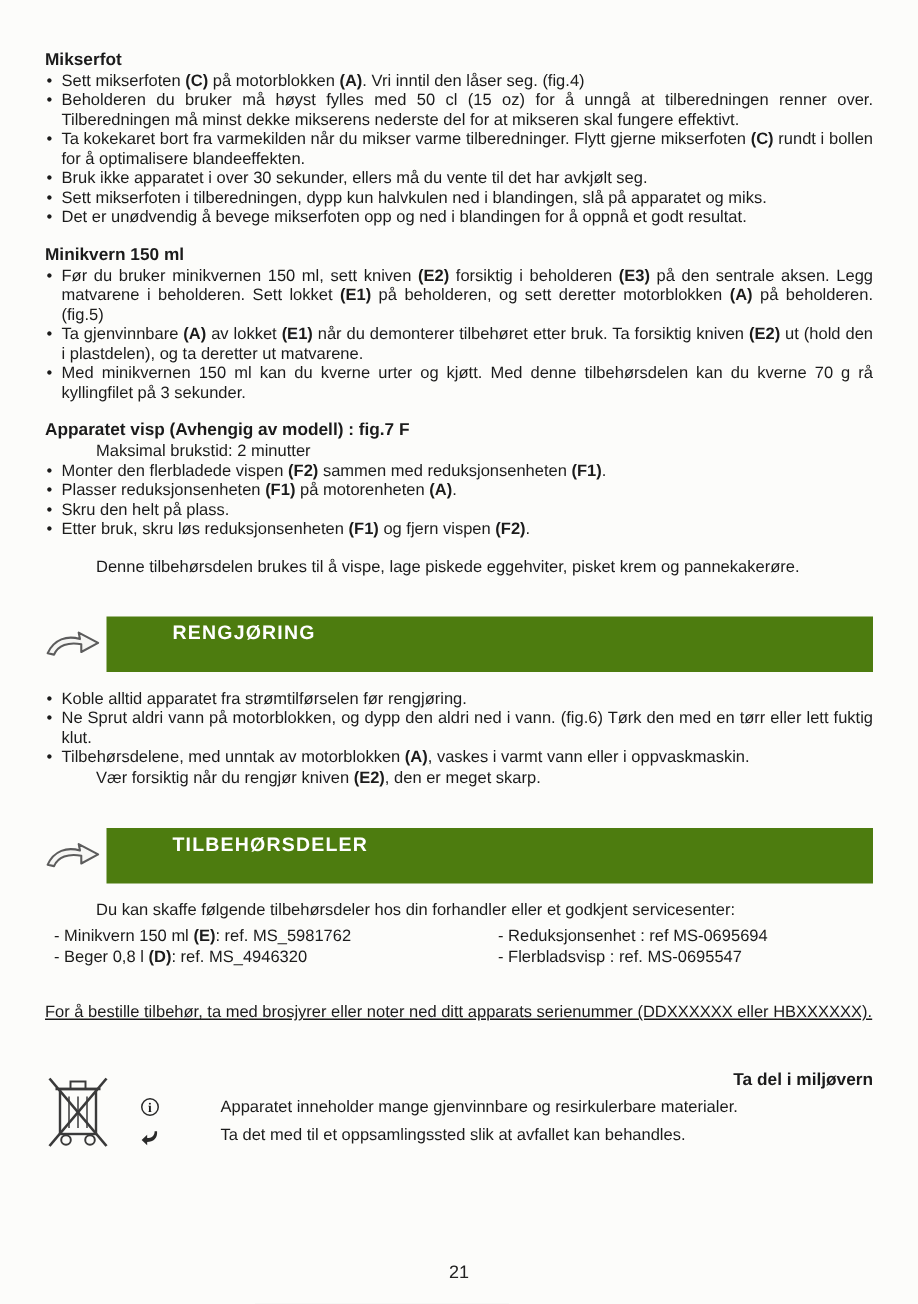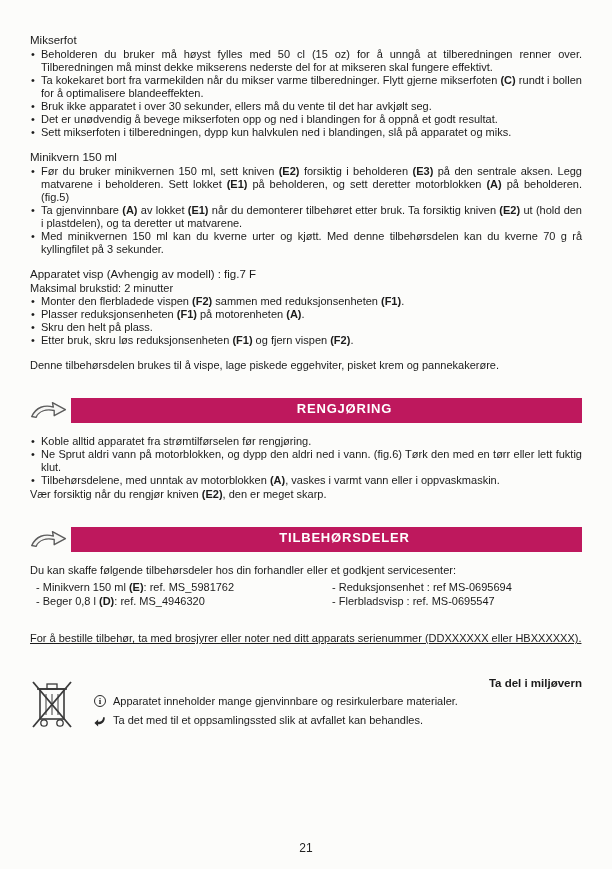--- a/index.html
+++ b/index.html
@@ -2,32 +2,32 @@
 <html><head>
 <meta charset="utf-8">
 <style>
   * { margin:0; padding:0; box-sizing:border-box; }
   html,body { background:#e8e8e6; }
   body { width:612px; height:869px; margin:0 auto; position:relative; overflow:hidden;
          background:#fcfcfa; color:#1b1b1b;
          font-family:"Liberation Sans", sans-serif; font-size:11px; line-height:13px; }
   .page { padding:34px 30px 0 30px; }
 
-  .sec-title { font-weight:normal; font-size:11.5px; margin-bottom:1px; }
+  .sec-title { font-weight:bold; font-size:11.5px; margin-bottom:1px; }
   .section { margin-bottom:12px; }
   .bullet { position:relative; padding-left:11px; text-align:justify; }
   .bullet::before { content:"\2022"; position:absolute; left:1px; top:0; }
-  .para { text-align:justify; }
+  .para { text-align:justify;margin-left:34px; }
   .note { margin-top:12px; }
   b { font-weight:bold; }
 
   .banner-row { display:flex; align-items:center; margin:26px 0 12px 0; }
   .banner-icon { flex:none; width:38px; height:21px; margin-right:3px; }
-  .banner-bar { flex:1; background:#be185d; color:#ffffff; font-weight:bold;
-                font-size:13px; letter-spacing:0.8px; padding:4px 8px 8px 44px;text-align:center; }
+  .banner-bar { flex:1; background:#4d7c0f; color:#ffffff; font-weight:bold;
+                font-size:13px; letter-spacing:0.8px; padding:4px 8px 20px 44px; }
 
   .warning-line { margin-top:1px; }
 
   .acc-cols { display:flex; margin:3px 0 10px 6px;align-items:center; }
   .acc-col-left { width:296px; }
   .acc-item { line-height:14px; }
   .order-note { margin-top:24px; text-align:justify;text-decoration:underline; }
 
   .env-block { display:flex; margin-top:30px; }
   .env-bin { flex:none; width:64px; padding-top:2px; }
@@ -44,25 +44,26 @@
   .page-number { position:absolute; left:0; right:0; bottom:14px; text-align:center;
                  font-size:12px; color:#222; }
 </style>
 </head>
 <body>
 
 <div class="page">
 
   <section class="section">
     <div class="sec-title">Mikserfot</div>
+    <div class="bullet"><span>Sett mikserfoten </span><b>(C)</b><span> på motorblokken </span><b>(A)</b><span>. Vri inntil den låser seg. (fig.4)</span></div>
     <div class="bullet"><span>Beholderen du bruker må høyst fylles med 50 cl (15 oz) for å unngå at tilberedningen renner over. Tilberedningen må minst dekke mikserens nederste del for at mikseren skal fungere effektivt.</span></div>
     <div class="bullet"><span>Ta kokekaret bort fra varmekilden når du mikser varme tilberedninger. Flytt gjerne mikserfoten </span><b>(C)</b><span> rundt i bollen for å optimalisere blandeeffekten.</span></div>
     <div class="bullet"><span>Bruk ikke apparatet i over 30 sekunder, ellers må du vente til det har avkjølt seg.</span></div>
+    <div class="bullet"><span>Sett mikserfoten i tilberedningen, dypp kun halvkulen ned i blandingen, slå på apparatet og miks.</span></div>
     <div class="bullet"><span>Det er unødvendig å bevege mikserfoten opp og ned i blandingen for å oppnå et godt resultat.</span></div>
-    <div class="bullet"><span>Sett mikserfoten i tilberedningen, dypp kun halvkulen ned i blandingen, slå på apparatet og miks.</span></div>
   </section>
 
   <section class="section">
     <div class="sec-title">Minikvern 150 ml</div>
     <div class="bullet"><span>Før du bruker minikvernen 150 ml, sett kniven </span><b>(E2)</b><span> forsiktig i beholderen </span><b>(E3)</b><span> på den sentrale aksen. Legg matvarene i beholderen. Sett lokket </span><b>(E1)</b><span> på beholderen, og sett deretter motorblokken </span><b>(A)</b><span> på beholderen. (fig.5)</span></div>
     <div class="bullet"><span>Ta gjenvinnbare </span><b>(A)</b><span> av lokket </span><b>(E1)</b><span> når du demonterer tilbehøret etter bruk. Ta forsiktig kniven </span><b>(E2)</b><span> ut (hold den i plastdelen), og ta deretter ut matvarene.</span></div>
     <div class="bullet"><span>Med minikvernen 150 ml kan du kverne urter og kjøtt. Med denne tilbehørsdelen kan du kverne 70 g rå kyllingfilet på 3 sekunder.</span></div>
   </section>
 
   <section class="section">

